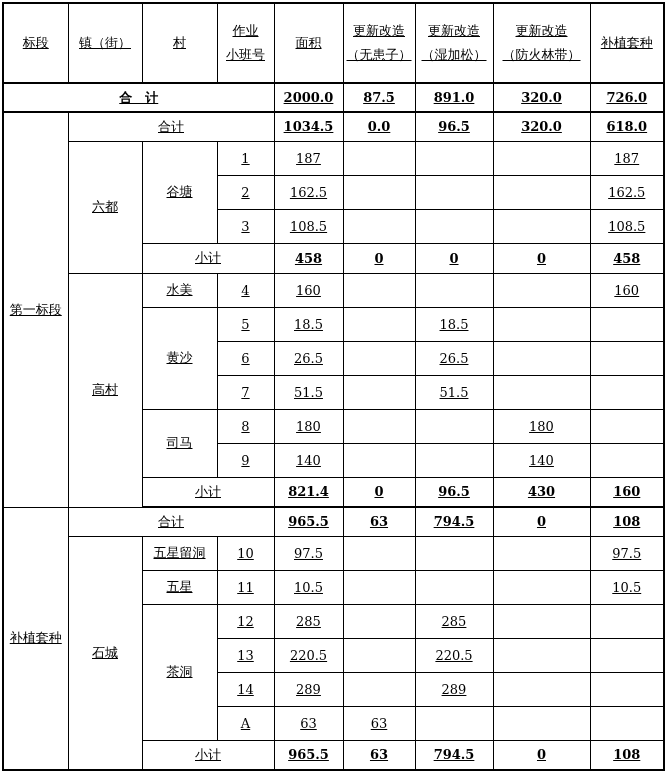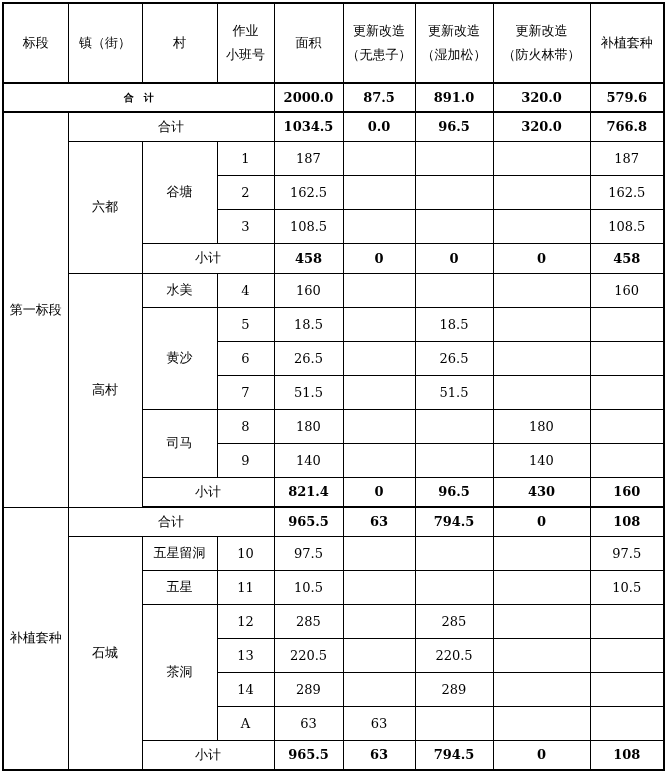--- a/index.html
+++ b/index.html
@@ -3,40 +3,41 @@
 <meta charset="utf-8">
 <style>
   html,body{margin:0;padding:0;background:#ffffff;}
   body{width:667px;height:771px;}
   table{
     border-collapse:collapse;
     table-layout:fixed;
     margin:2px;
     width:663px;
     border:2px solid #000;
+    text-decoration:underline;
   }
   th,td{
     border:1px solid #000;
     text-align:center;
     vertical-align:middle;
     font-family:"DejaVu Serif","Liberation Serif",serif;
     font-size:13px;
     font-weight:normal;
     color:#000;
     padding:0 2px;
     overflow:hidden;
     background:#ffffff;
   }
   tr.header-row{height:80px;}
   tr.total-row{height:29px;}
   tr.data-row{height:34px;}
   tr.subtotal-row{height:30px;}
   .line{display:block;line-height:24px;}
   .b{font-weight:bold;}
-  .grand-label{font-weight:bold;font-size:10px;}
+  .grand-label{font-weight:bold;font-size:13px;}
   
   tr.header-row th{border-bottom-width:2px;}
   tr.grand td{border-bottom-width:2px;}
   tr.sec-end td{border-bottom-width:2px;}
 </style>
 </head>
 <body>
 
 <table>
   <colgroup>
@@ -75,31 +76,31 @@
       </th>
       <th>补植套种</th>
     </tr>
 
     <tr class="total-row grand">
       <td colspan="4" class="grand-label">合　计</td>
       <td class="b">2000.0</td>
       <td class="b">87.5</td>
       <td class="b">891.0</td>
       <td class="b">320.0</td>
-      <td class="b">579.6</td>
+      <td class="b">726.0</td>
     </tr>
 
     <tr class="total-row">
       <td rowspan="12">第一标段</td>
       <td colspan="3">合计</td>
       <td class="b">1034.5</td>
       <td class="b">0.0</td>
       <td class="b">96.5</td>
       <td class="b">320.0</td>
-      <td class="b">766.8</td>
+      <td class="b">618.0</td>
     </tr>
 
     <tr class="data-row">
       <td rowspan="4">六都</td>
       <td rowspan="3">谷塘</td>
       <td>1</td>
       <td>187</td>
       <td></td>
       <td></td>
       <td></td>

